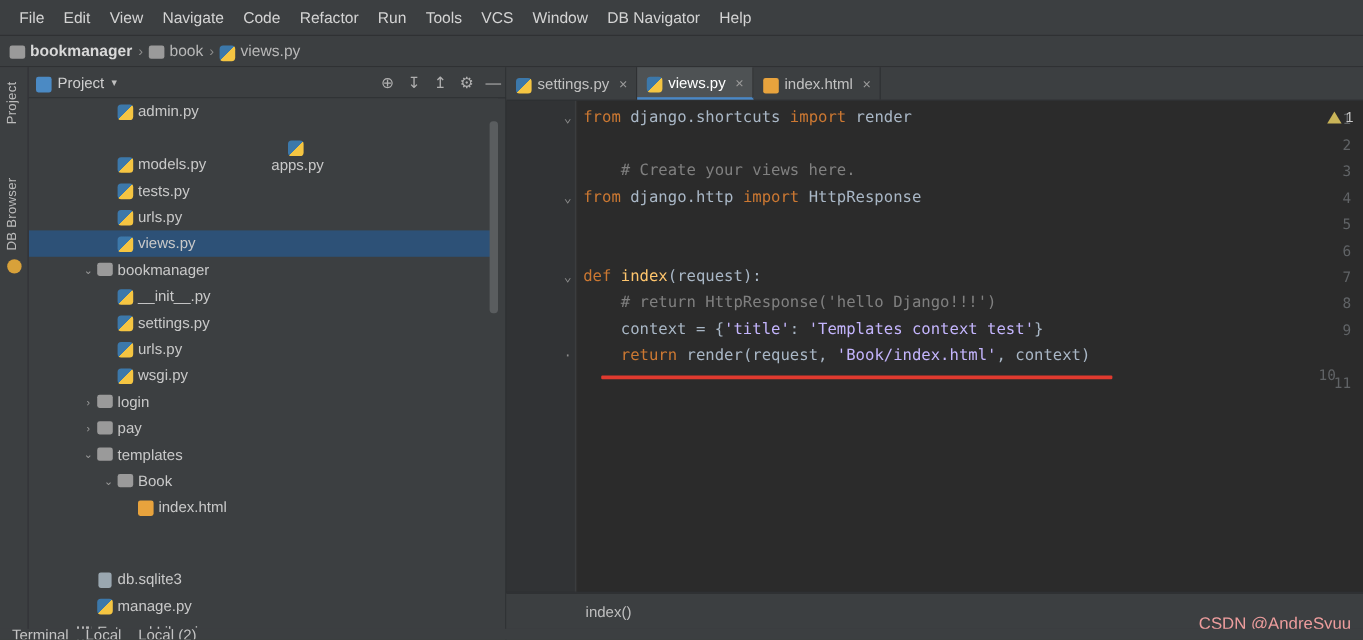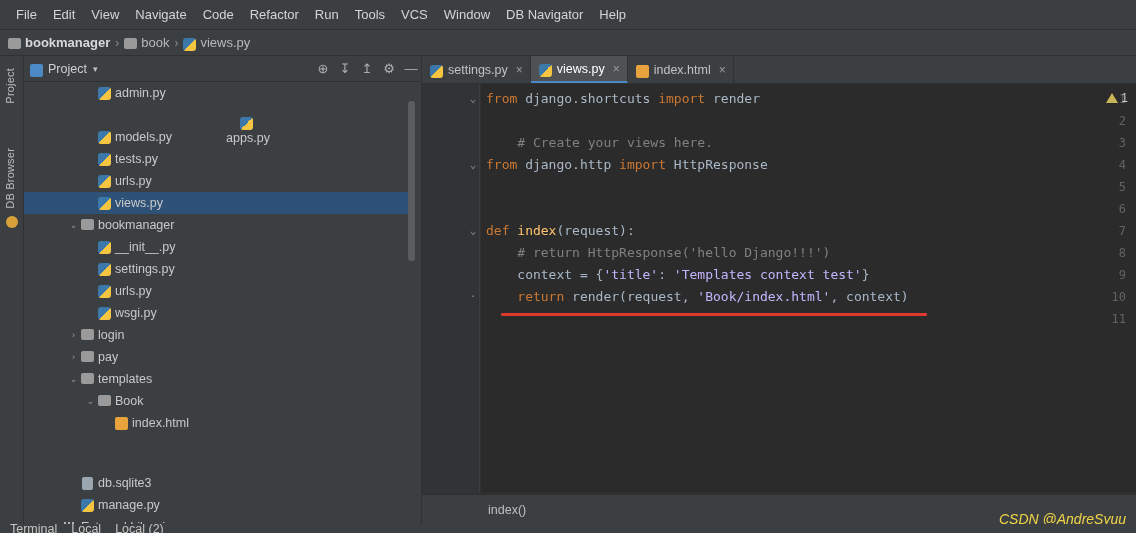--- a/index.html
+++ b/index.html
@@ -143,21 +143,21 @@
 
   
   .statusbar {
     position: absolute; top: 494px; left: 422px; width: 714px; height: 30px;
     background: #3c3f41; border-top: 1px solid #2f3133;
     display: flex; align-items: center; padding-left: 66px;
     font-size: 12.5px; color: #bfbfbf;
   }
   .watermark {
     position: absolute; right: 10px; bottom: 6px;
-    font-size: 14px; color: #fde047; opacity: .92; font-style: italic;
+    font-size: 14px; color: #fca5a5; opacity: .92;
   }
   .bottombar {
     position: absolute; top: 524px; left: 0; width: 1136px; height: 9px;
     background: #3c3f41; overflow: hidden;
     display: flex; align-items: center; gap: 14px; padding-left: 10px;
     font-size: 12.5px; color: #c4c4c4;
   }
   .hsplit {
     position: absolute; top: 493px; left: 422px; width: 714px; height: 1px;
     background: #2f3133;
@@ -383,21 +383,21 @@
     <div id="gutter-nums">
         <div class="lnum" style="top: 8px;">1</div>
         <div class="lnum" style="top: 30px;">2</div>
         <div class="lnum" style="top: 52px;">3</div>
         <div class="lnum" style="top: 74px;">4</div>
         <div class="lnum" style="top: 96px;">5</div>
         <div class="lnum" style="top: 118px;">6</div>
         <div class="lnum" style="top: 140px;">7</div>
         <div class="lnum" style="top: 162px;">8</div>
         <div class="lnum" style="top: 184px;">9</div>
-        <div class="lnum" style="top: 206px;">10</div>
+        <div class="lnum" style="top: 222px; text-align: center;">10</div>
         <div class="lnum" style="top: 228px;">11</div>
       </div>
     <div id="fold-col">
         <div class="foldmark" style="top: 8px;">⌄</div>
         <div class="foldmark" style="top: 74px;">⌄</div>
         <div class="foldmark" style="top: 140px;">⌄</div>
         <div class="foldmark" style="top: 206px;">·</div>
       </div>
     <div class="code" id="code"><div class="cline" style="top: 4px;"><span class="kw">from</span><span class="pl"> django.shortcuts </span><span class="kw">import</span><span class="pl"> render</span></div><div class="cline" style="top: 26px;"></div><div class="cline" style="top: 48px;"><span class="cmt">    # Create your views here.</span></div><div class="cline" style="top: 70px;"><span class="kw">from</span><span class="pl"> django.http </span><span class="kw">import</span><span class="pl"> HttpResponse</span></div><div class="cline" style="top: 92px;"></div><div class="cline" style="top: 114px;"></div><div class="cline" style="top: 136px;"><span class="kw">def </span><span class="fn">index</span><span class="pl">(request):</span></div><div class="cline" style="top: 158px;"><span class="cmt">    # return HttpResponse('hello Django!!!')</span></div><div class="cline" style="top: 180px;"><span class="pl">    context = {</span><span class="str">'title'</span><span class="pl">: </span><span class="str">'Templates context test'</span><span class="pl">}</span></div><div class="cline" style="top: 202px;"><span class="pl">    </span><span class="kw">return </span><span class="pl">render(request, </span><span class="str">'Book/index.html'</span><span class="pl">, context)</span></div><div class="cline" style="top: 224px;"></div></div>
     <div class="warnbadge">

